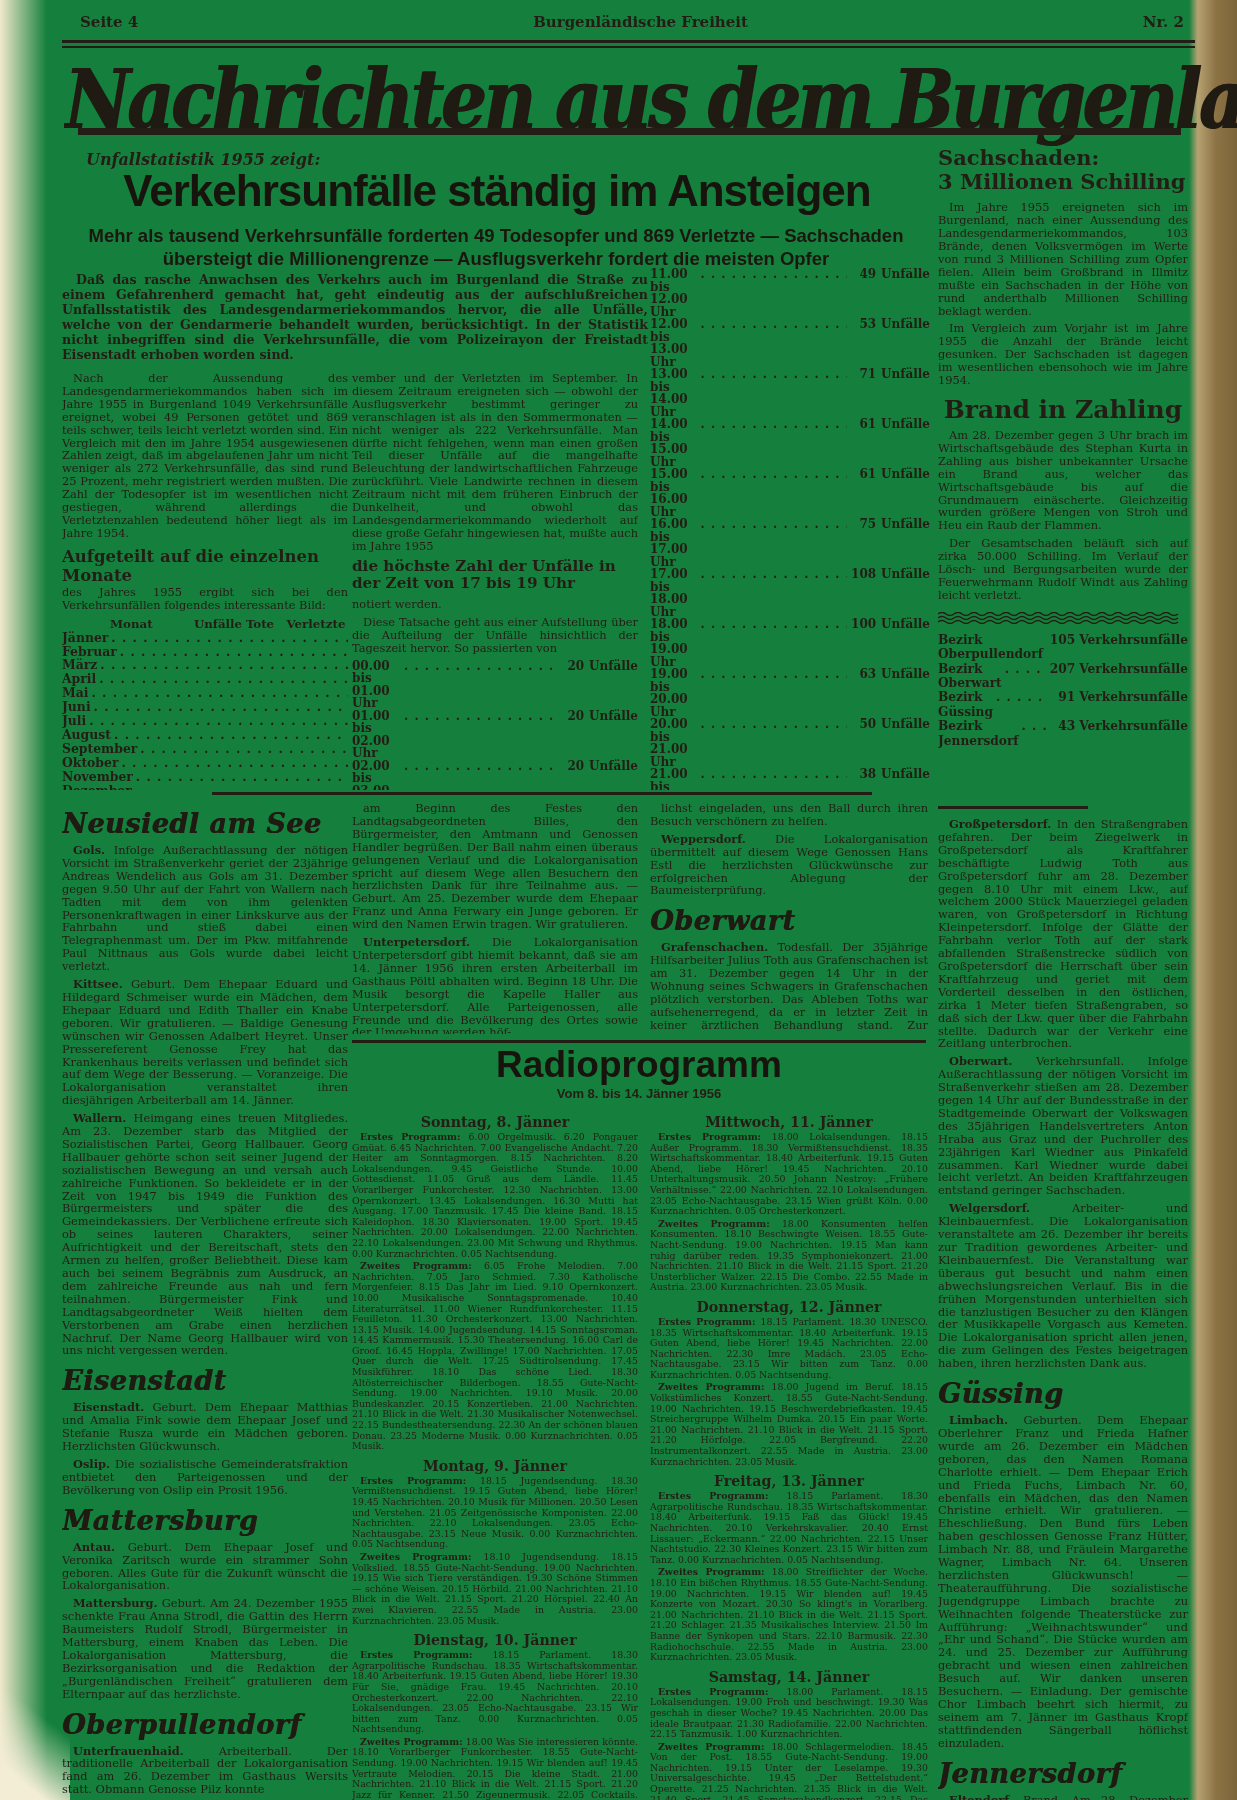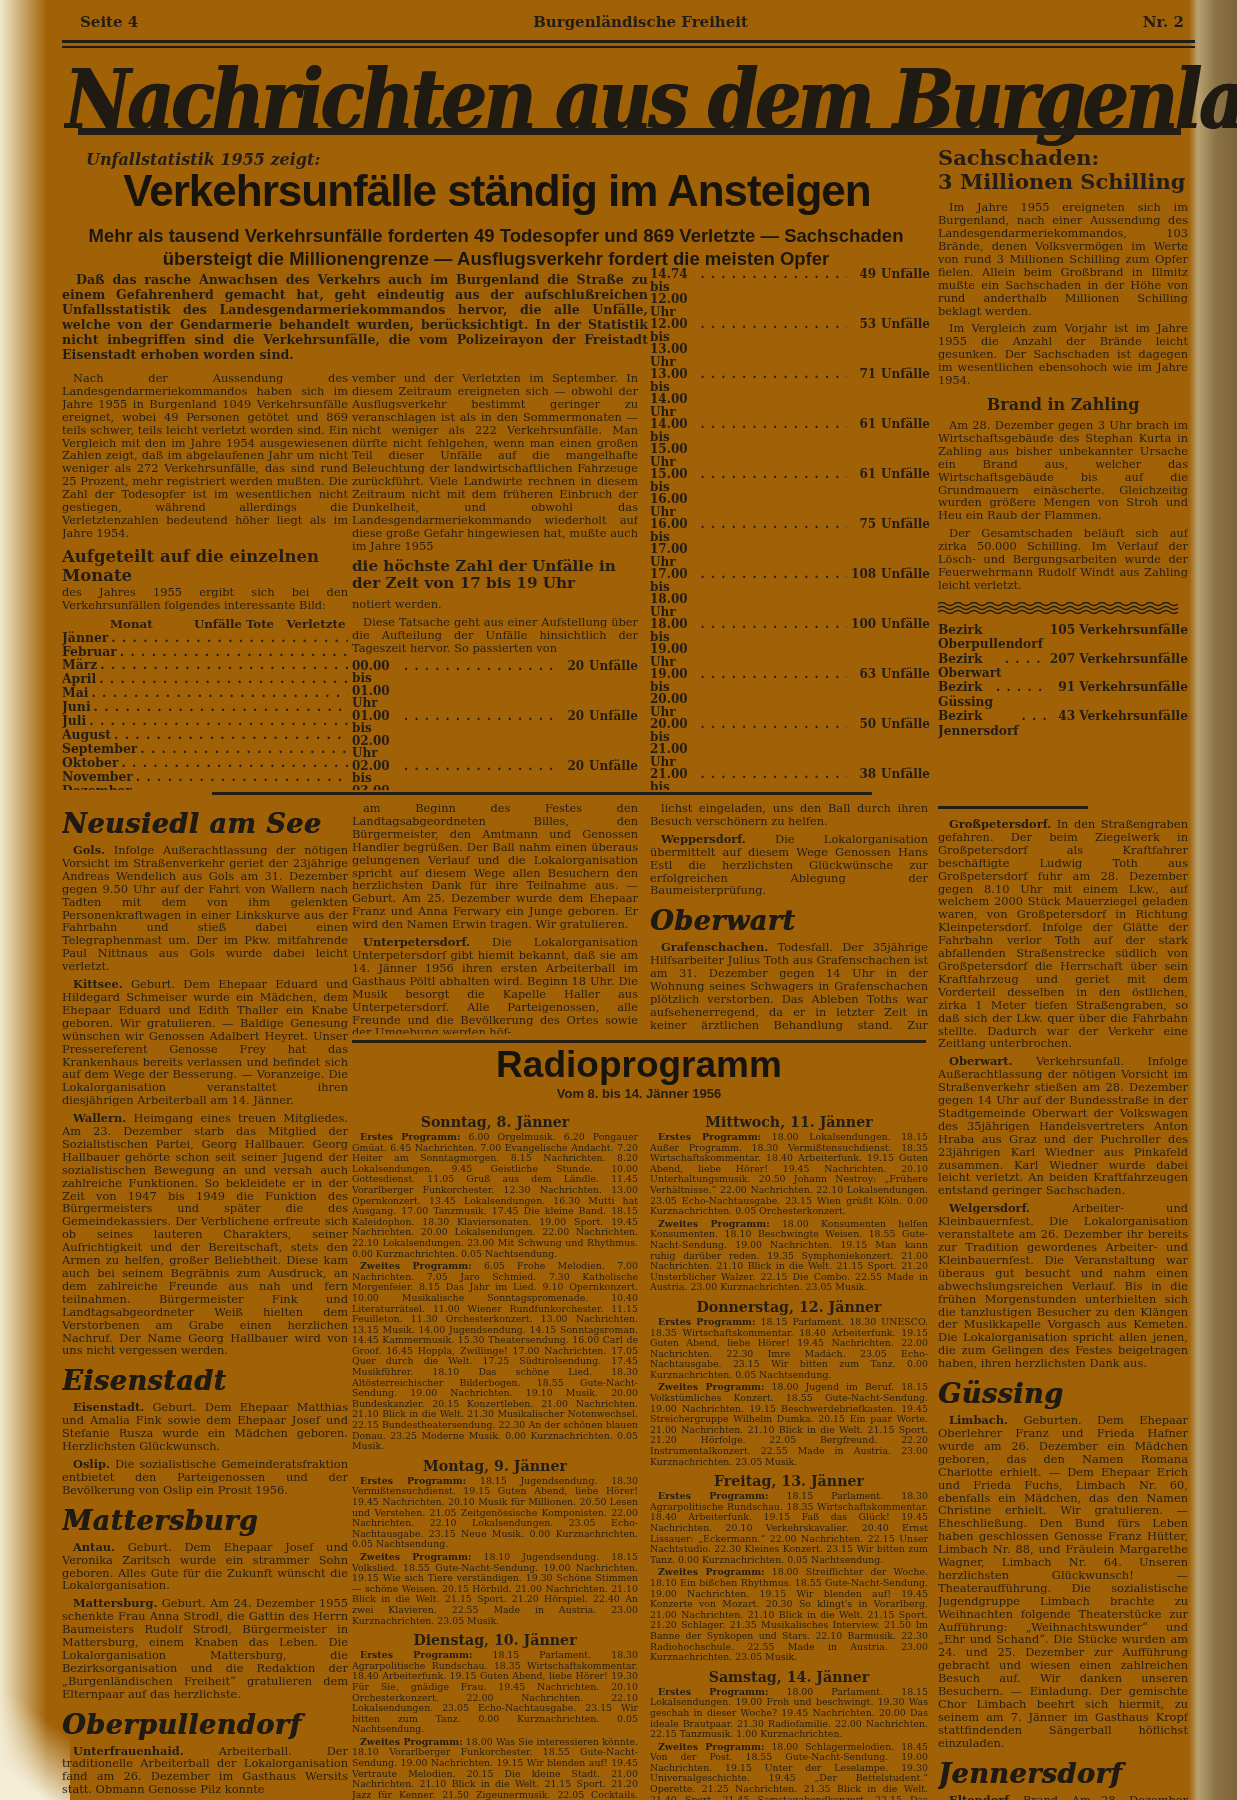--- a/index.html
+++ b/index.html
@@ -1,16 +1,16 @@
 <!DOCTYPE html>
 <html lang="de"><head>
 <meta charset="utf-8">
 <style>
   html,body{margin:0;padding:0;background:#6b5a38;}
-  .page{position:relative;width:1237px;height:1800px;background:#a16207;overflow:hidden;
+  .page{position:relative;width:1237px;height:1800px;background:#15803d;overflow:hidden;
         font-family:"DejaVu Serif",serif;color:#241d15;}
   .page *{box-sizing:border-box;}
   
   .edge-right{position:absolute;right:0;top:0;width:48px;height:100%;
     background:linear-gradient(90deg,rgba(138,112,67,0) 0,#b7a272 18%,#8d7446 55%,#7c6439 100%);}
   .edge-left{position:absolute;left:0;top:0;width:55px;height:100%;
     background:linear-gradient(90deg,#f0e8cb 0,rgba(240,232,203,0) 85%);}
   .tear-bl{position:absolute;left:0;bottom:0;width:70px;height:140px;
     background:linear-gradient(38deg,#f3edd6 18%,rgba(243,237,214,0) 60%);}
   
@@ -51,21 +51,21 @@
   .month-row{display:grid;grid-template-columns:1fr 42px 48px 64px;font-size:12.4px;font-weight:bold;line-height:13.9px;}
   .month-row .nm{display:flex;}
   .hour-row{display:flex;font-size:12px;font-weight:bold;line-height:12.5px;}
   .hour-row .n{width:26px;text-align:right;flex:0 0 auto;}
   .hour-row .unit{margin-left:5px;flex:0 0 auto;}
   .bz-row{display:flex;font-size:12.2px;font-weight:bold;line-height:14.4px;}
   .bz-row .n{width:26px;text-align:right;flex:0 0 auto;}
   .bz-row .unit{margin-left:4px;flex:0 0 auto;}
   
   .ss-title{text-align:left;font-weight:bold;font-size:21px;line-height:1.15;margin:0 0 7px;}
-  .ss-sub{text-align:center;font-weight:bold;font-size:16px;margin:8px 0 5px;}
+  .ss-sub{text-align:center;font-weight:bold;font-size:25px;margin:8px 0 5px;}
   .wavy{margin:5px 0;}
   
   .radio-head{position:absolute;left:352px;top:1046px;width:574px;text-align:center;}
   .radio-title{font-family:"Liberation Sans",sans-serif;font-weight:bold;font-size:37px;color:#17130d;line-height:1;}
   .radio-sub{font-family:"Liberation Sans",sans-serif;font-weight:bold;font-size:13px;margin-top:3px;}
   .radio p{margin:0 0 2px;font-size:9.4px;line-height:10.6px;text-align:justify;text-indent:8px;}
   .day-title{text-align:center;font-weight:bold;font-size:14.2px;margin:6px 0 2px;}
 </style>
 </head>
 <body>
@@ -230,21 +230,21 @@
           <span class="unit">Unfälle</span>
         </div>
 
       </div>
   </div>
 
   <div class="col body-text" style="left:650px;top:268px;width:280px;height:522px">
     <div>
 
         <div class="hour-row">
-          <span>14.74 bis 12.00 Uhr</span>
+          <span>11.00 bis 12.00 Uhr</span>
           <span class="dots"></span>
           <span class="n">49</span>
           <span class="unit">Unfälle</span>
         </div>
 
         <div class="hour-row">
           <span>12.00 bis 13.00 Uhr</span>
           <span class="dots"></span>
           <span class="n">53</span>
           <span class="unit">Unfälle</span>

